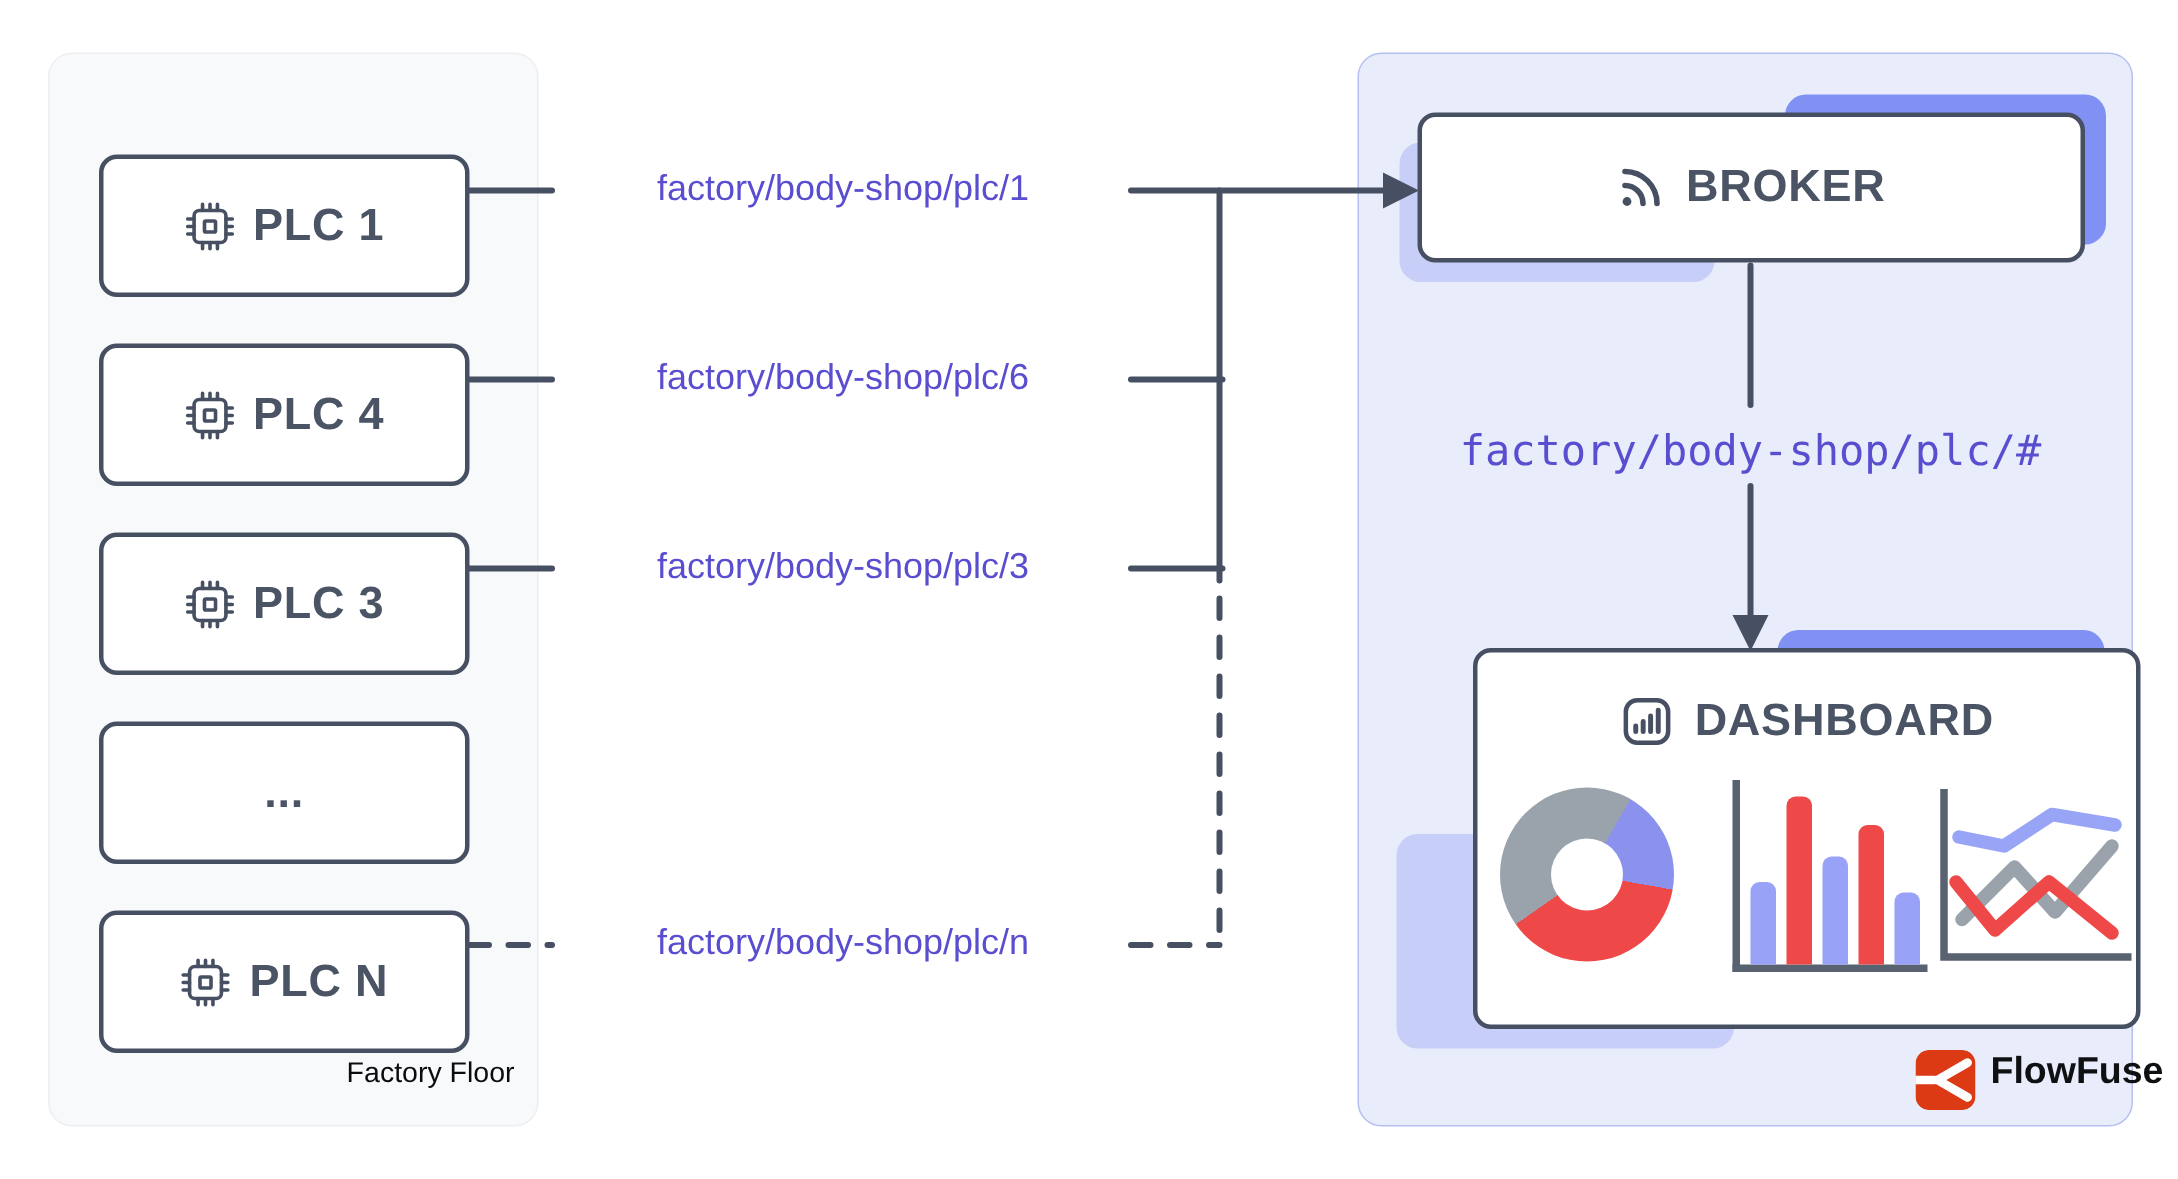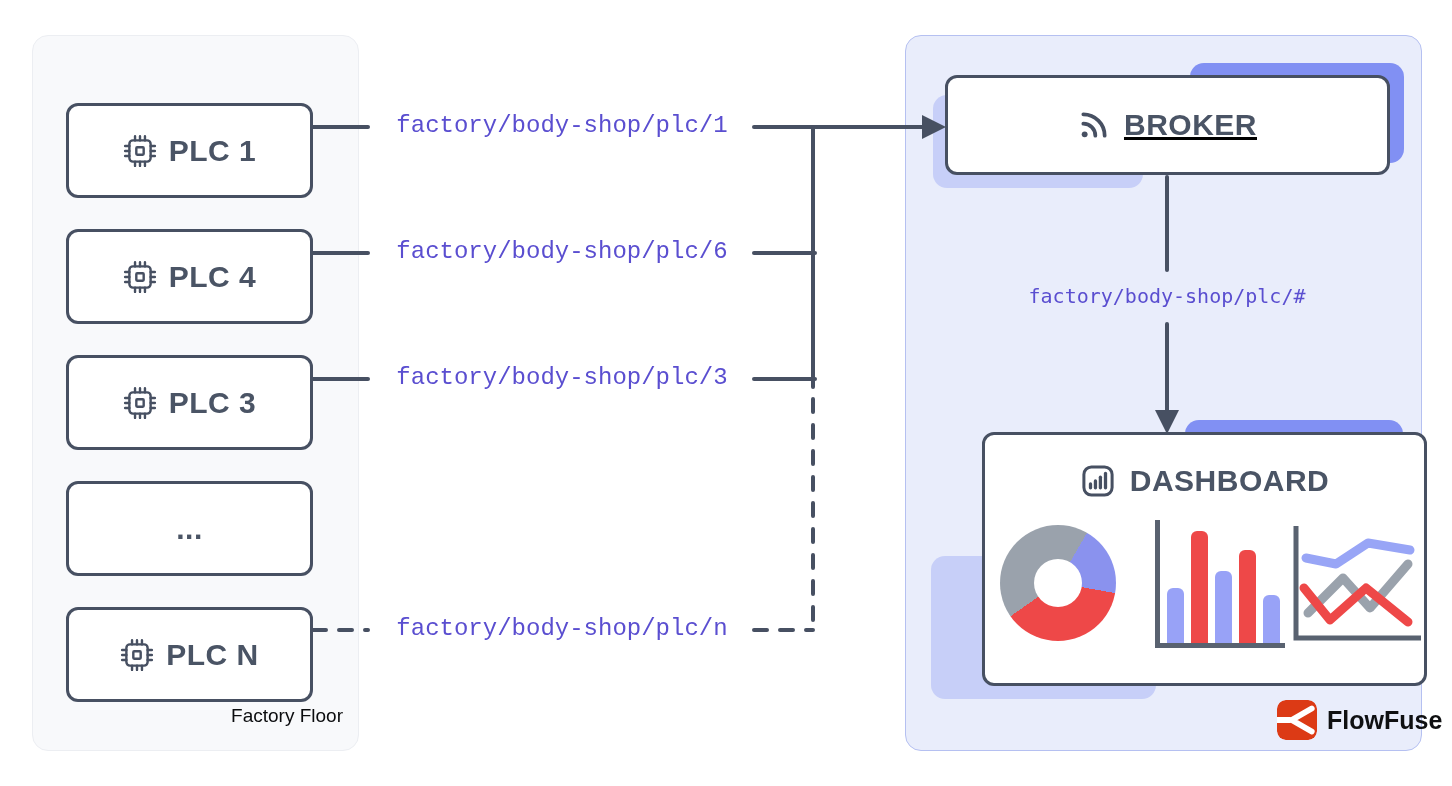--- a/index.html
+++ b/index.html
@@ -16,53 +16,53 @@
         border:3.5px solid #475062;border-radius:12px;display:flex;align-items:center;
         justify-content:center;gap:12px;z-index:3;box-sizing:border-box;margin-top:24px;}
   .node .lbl{font-weight:bold;font-size:30px;color:#4a5465;letter-spacing:.5px;}
   .n0{top:79px}.n1{top:205px}.n2{top:331px}.n3{top:457px}.n4{top:583px}
 
   .floor-label{position:absolute;left:100px;top:705px;width:243px;text-align:right;padding-right:14px;
                font-weight:normal;font-size:19px;color:#0b0c0e;z-index:3;}
 
   
   .topic{position:absolute;left:372px;width:380px;text-align:center;z-index:2;
-         font-family:Liberation Mono, monospace;font-size:24px;color:#5a4ed0;}
+         font-family:Liberation Sans, sans-serif;font-size:24px;color:#5a4ed0;}
   .t0{top:112px}.t1{top:238px}.t2{top:364px}.t3{top:615px}
   .sub-topic{position:absolute;left:967px;top:284px;width:400px;text-align:center;z-index:2;
-         font-family:"DejaVu Sans Mono",monospace;font-size:20px;color:#5a4ed0;}
+         font-family:"DejaVu Sans Mono",monospace;font-size:28px;color:#5a4ed0;}
 
   
   svg.wires{position:absolute;left:0;top:0;z-index:2;pointer-events:none;}
 
   
   .shadow{position:absolute;border-radius:14px;z-index:1;}
   .sh-deep{background:#8190f3;}
   .sh-light{background:#c7cff8;}
 
   .bigbox{position:absolute;background:#ffffff;border:3.5px solid #475062;border-radius:12px;
           z-index:3;box-sizing:border-box;}
   .broker{left:945px;top:75px;width:445px;height:100px;display:flex;align-items:center;
-          justify-content:center;gap:14px;text-decoration:underline;}
+          justify-content:center;gap:14px;}
   .bigbox .title{font-weight:bold;font-size:30px;color:#4a5465;letter-spacing:.5px;}
   .dashboard{left:982px;top:432px;width:445px;height:254px;}
   .dash-title{position:absolute;left:0;top:28px;width:100%;display:flex;align-items:center;
               justify-content:center;gap:14px;}
 
   
   .donut{position:absolute;left:15px;top:90px;width:116px;height:116px;border-radius:50%;}
   .donut .hole{position:absolute;left:34px;top:34px;width:48px;height:48px;border-radius:50%;background:#ffffff;}
   .barchart{position:absolute;left:170px;top:85px;width:118px;height:123px;
             border-left:5px solid #596270;border-bottom:5px solid #596270;
             display:flex;align-items:flex-end;gap:7px;padding-left:7px;box-sizing:content-box;}
   .barchart .bar{width:17px;border-radius:6px 6px 0 0;}
   .linechart{position:absolute;left:303px;top:83px;}
 
   
-  .brand{position:absolute;left:1243px;top:700px;display:flex;align-items:center;gap:10px;z-index:3;padding-left:34px;}
+  .brand{position:absolute;left:1243px;top:700px;display:flex;align-items:flex-start;gap:10px;z-index:3;padding-left:34px;}
   .brand .mark{width:40px;height:40px;border-radius:9px;display:block;}
   .brand .name{font-weight:bold;font-size:25px;color:#0f1012;}
 </style>
 </head>
 <body>
 
 <div class="canvas">
 
   <div class="panel factory"></div>
   <div class="panel cloud"></div>

